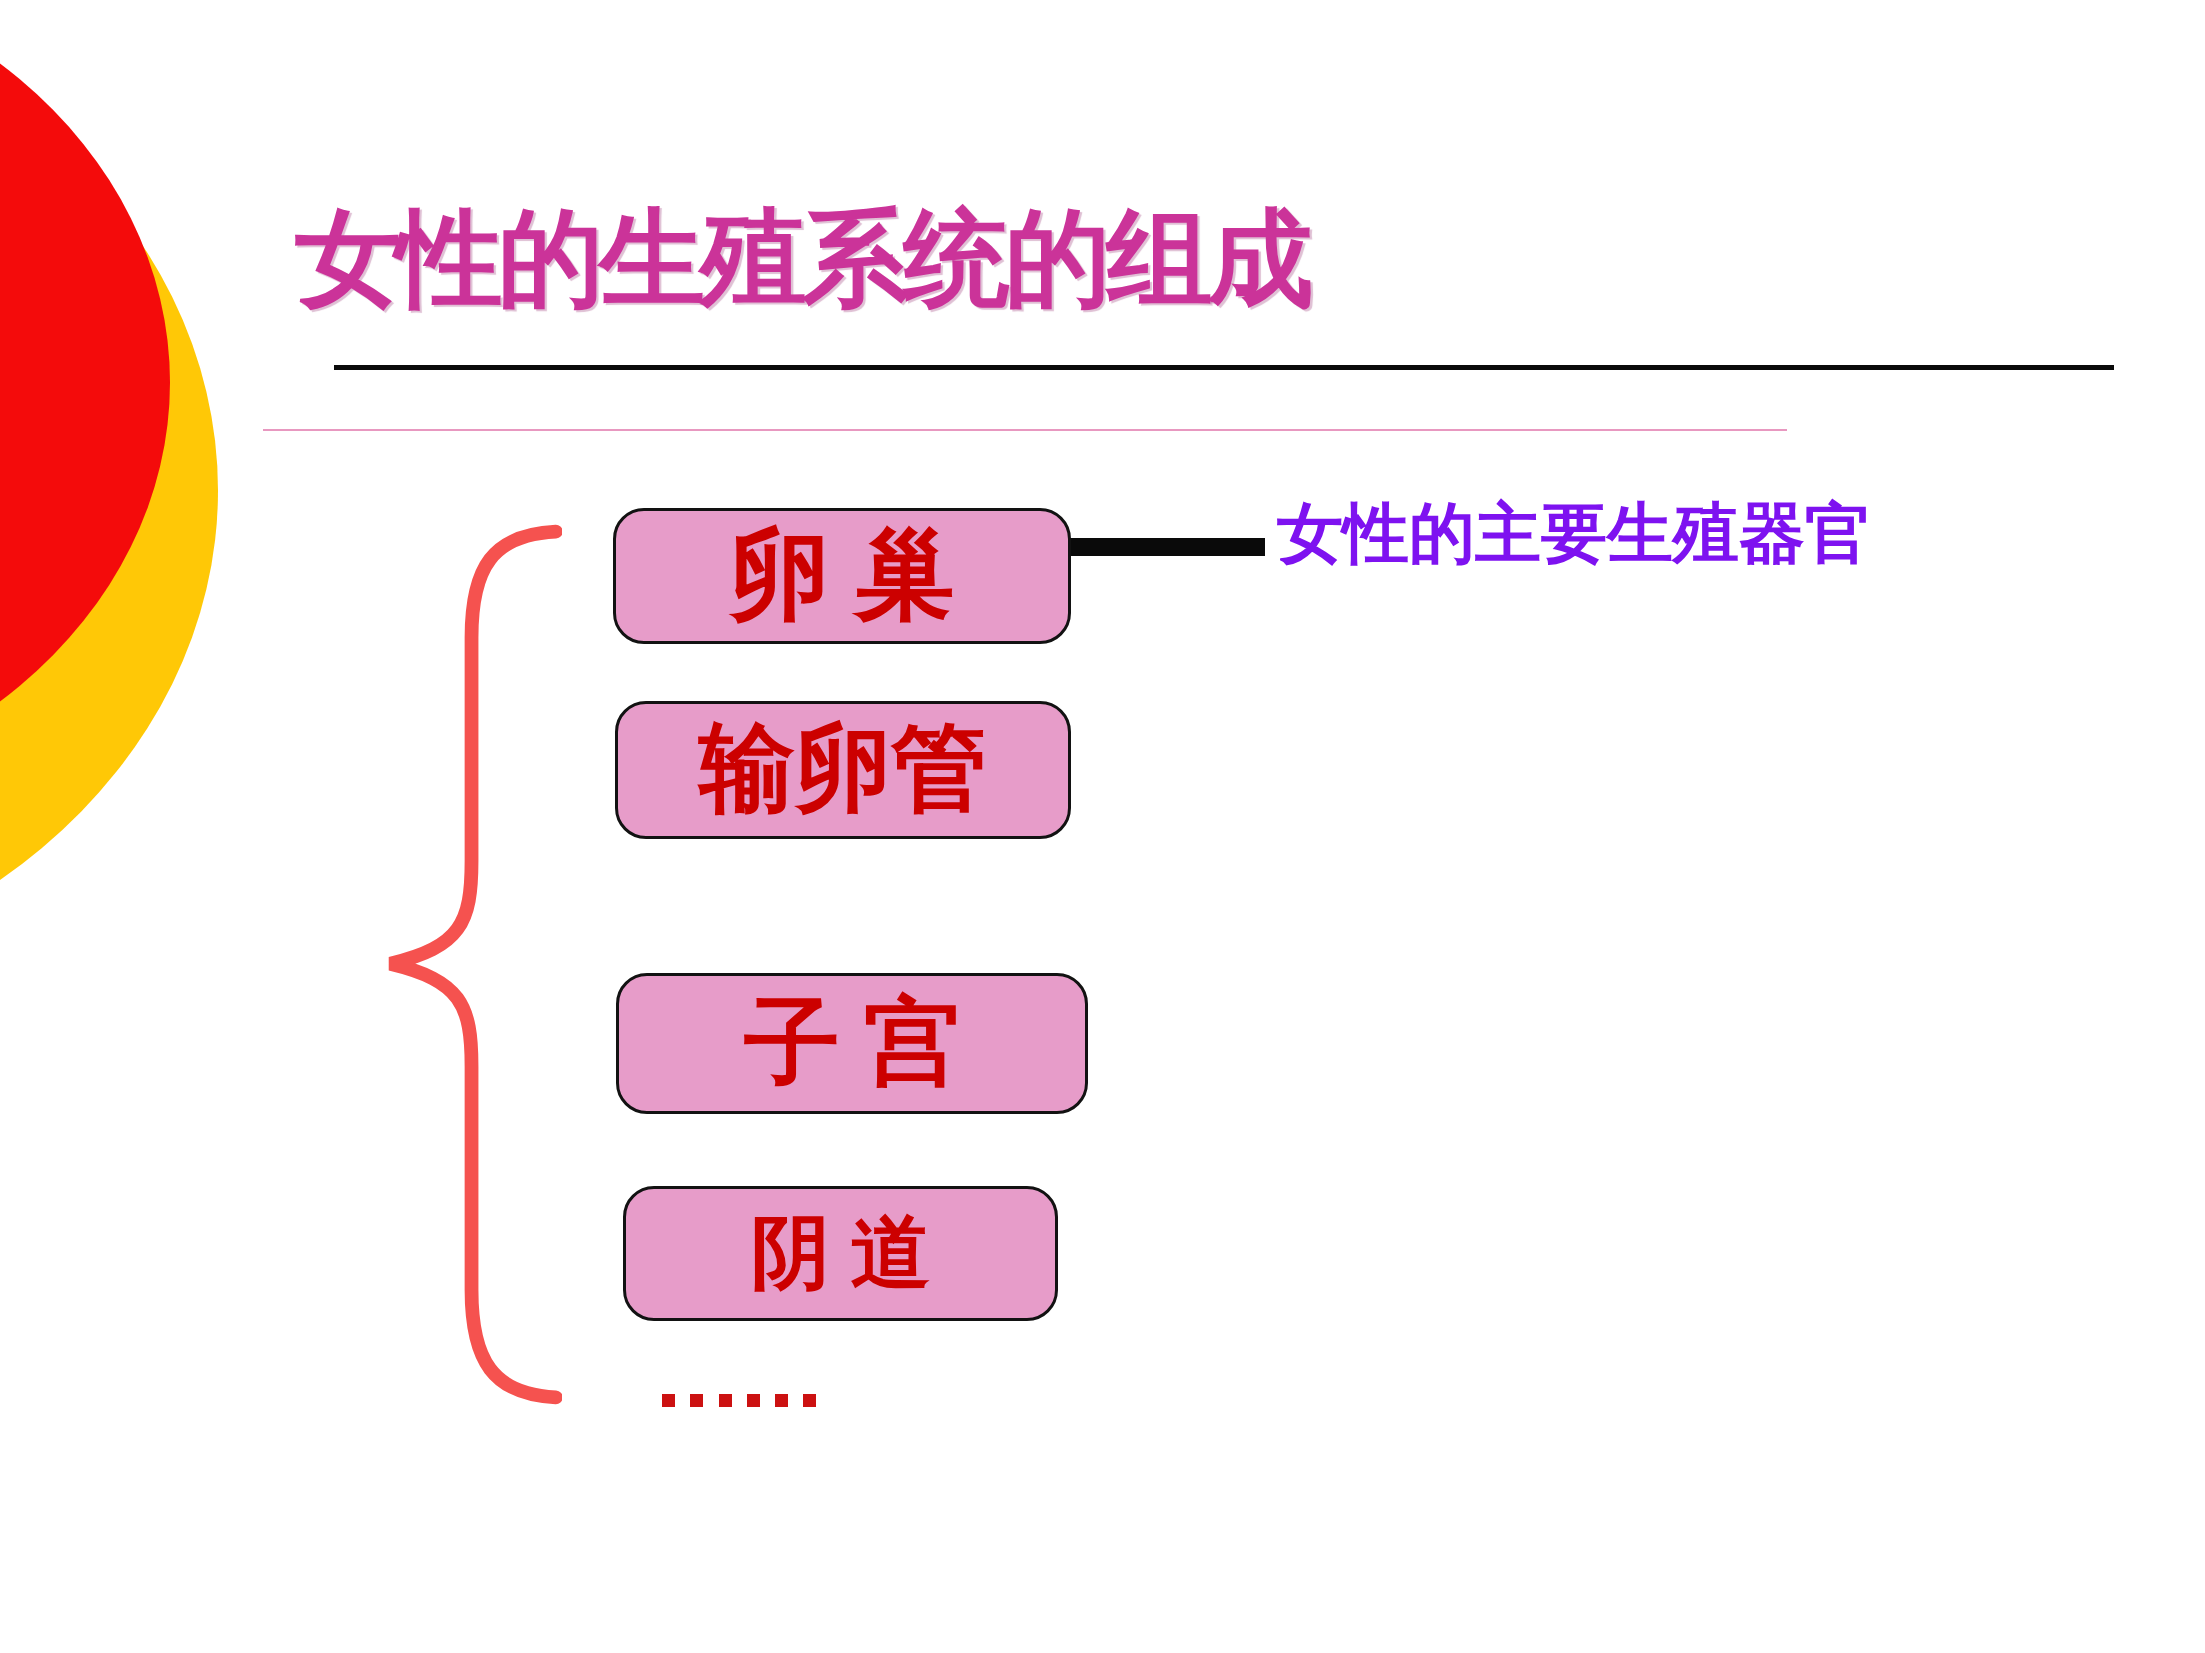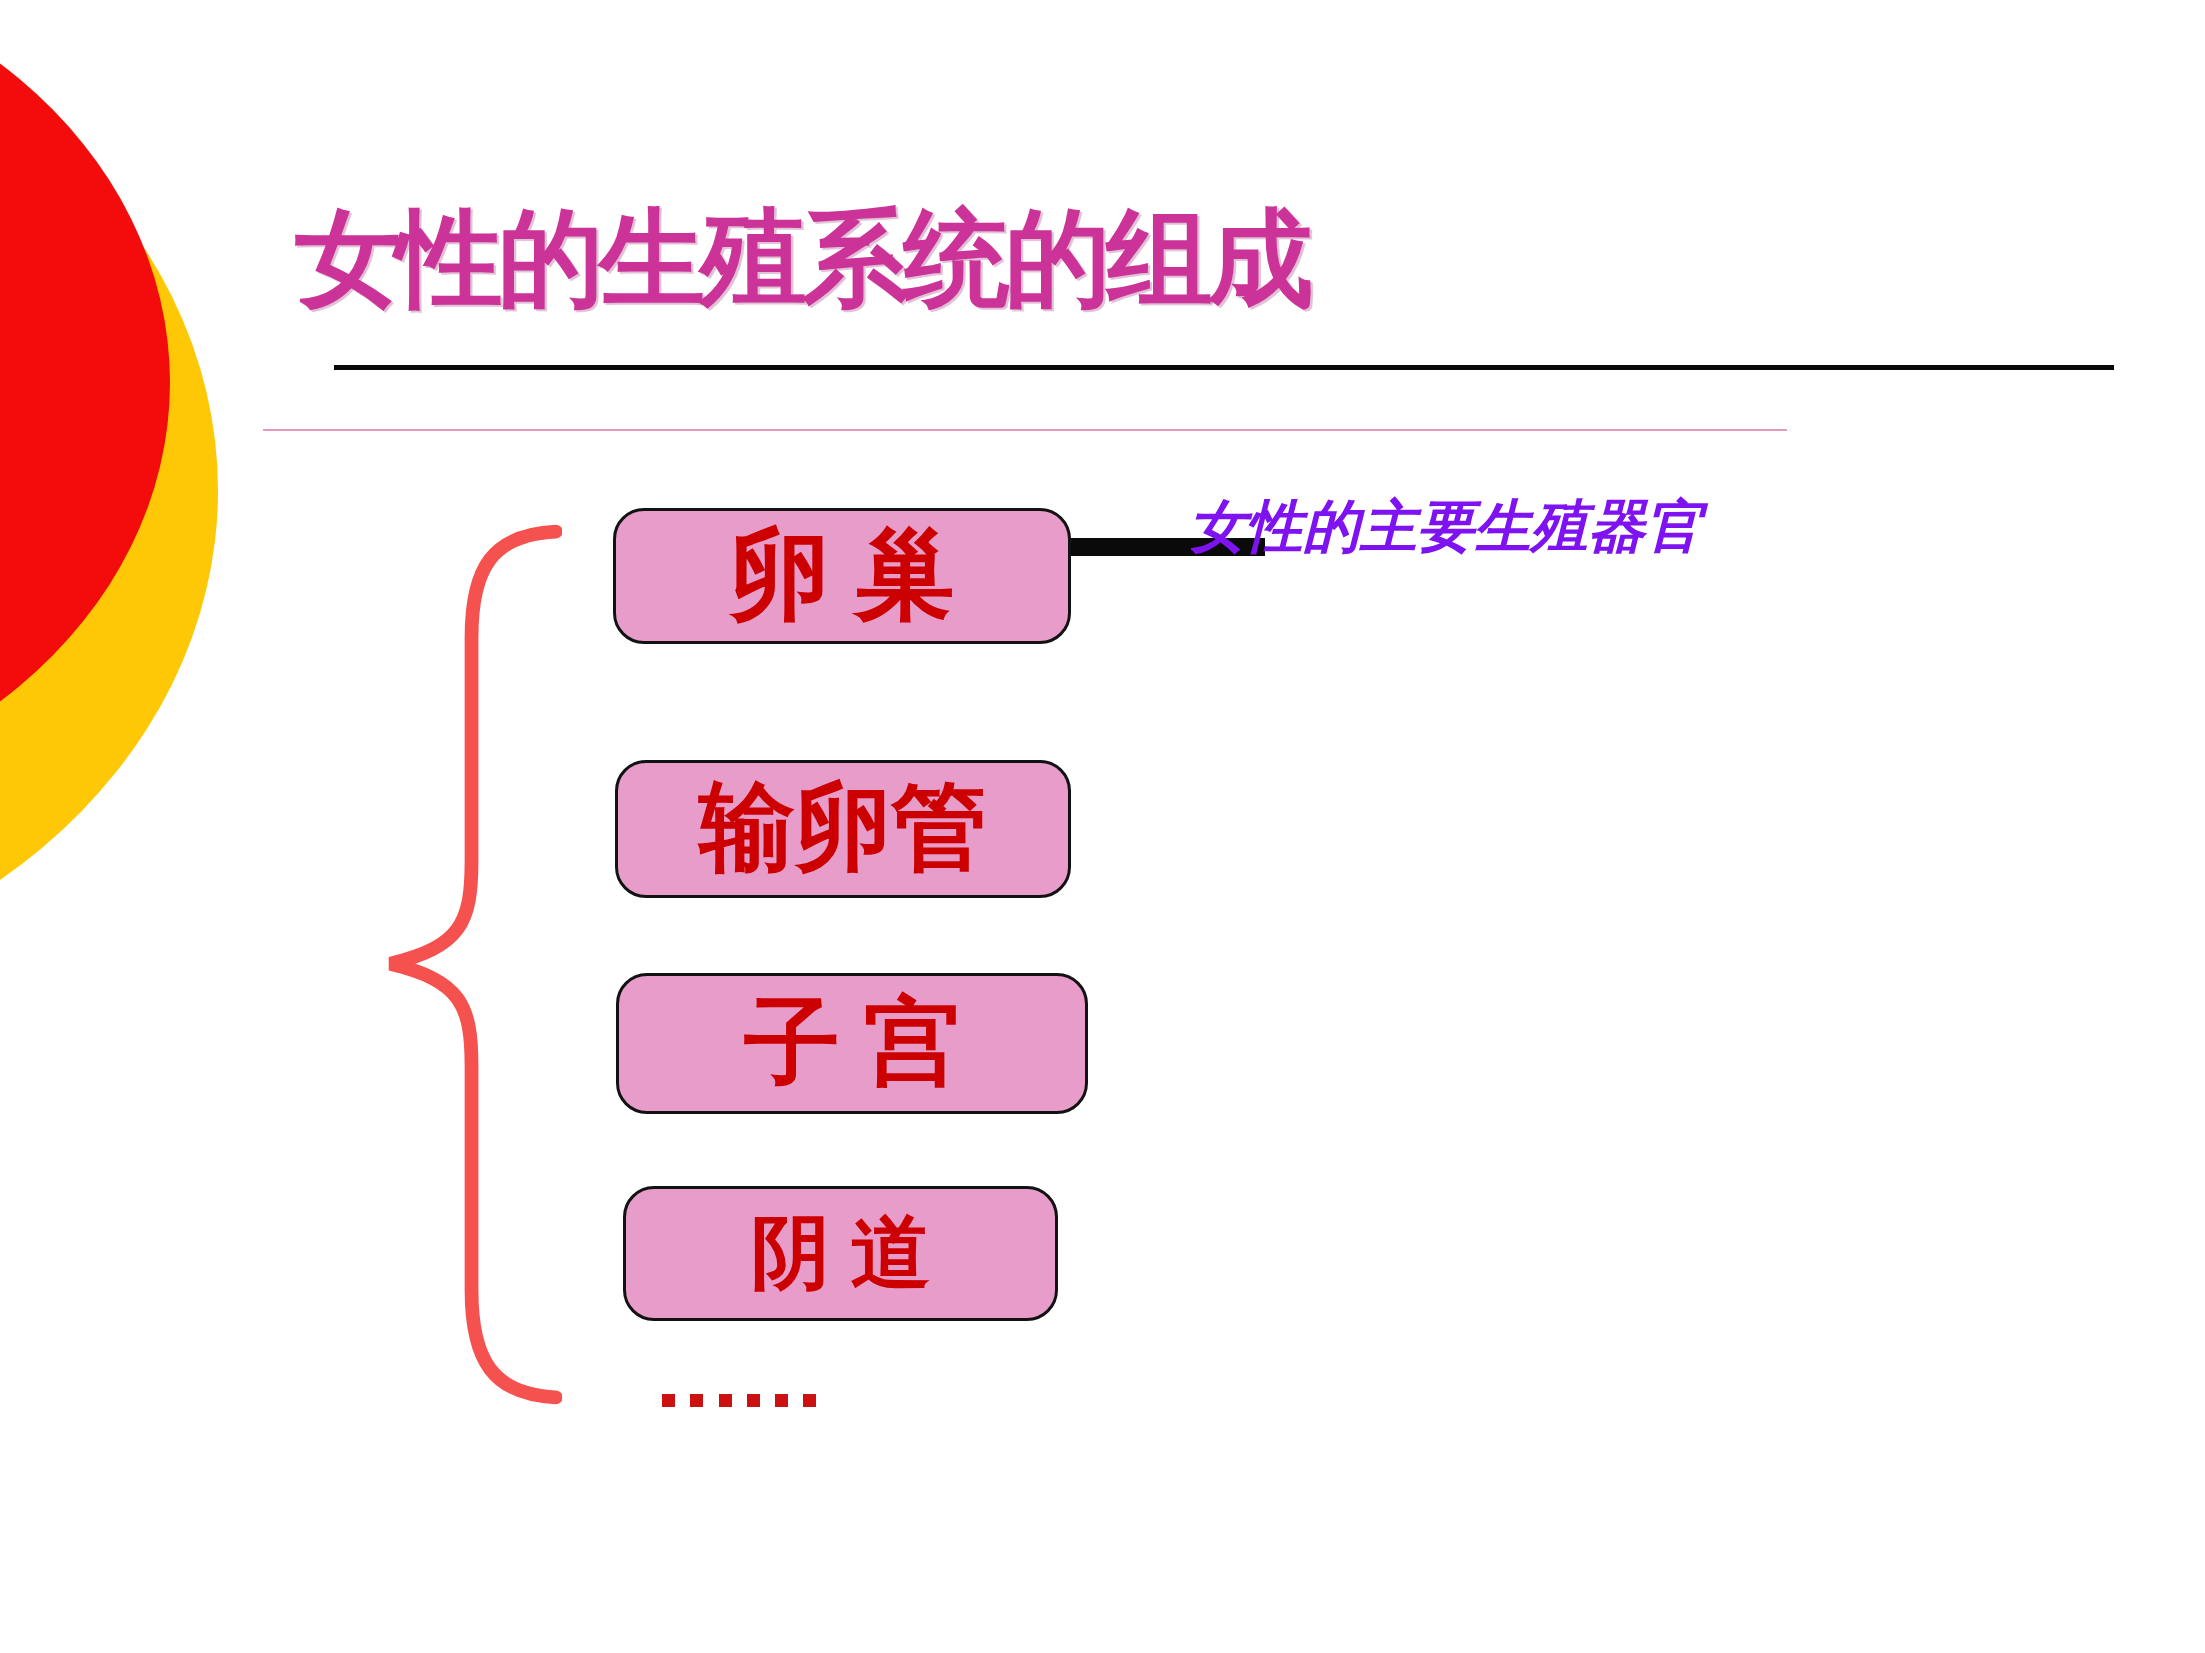--- a/index.html
+++ b/index.html
@@ -43,35 +43,34 @@
     background:var(--box-fill,#E79CC9);
     border:3.1px solid #121212;
     border-radius:31px;
     display:flex;align-items:center;justify-content:center;
     color:var(--box-text,#CC0000);
     font-weight:bold;white-space:pre;
     z-index:6;
     margin-top:16px;
   }
   .node.b1{left:613px;top:492px;width:452px;height:130px;font-size:100px;}
-  .node.b2{left:615px;top:744px;width:450px;height:132px;font-size:96px;}
+  .node.b2{left:615px;top:685px;width:450px;height:132px;font-size:96px;}
   .node.b3{left:616px;top:957px;width:466px;height:135px;font-size:96px;}
   .node.b4{left:623px;top:1170px;width:429px;height:129px;font-size:80px;}
   
   .connector{
     position:absolute;left:1060px;top:538px;width:205px;height:18.4px;
     background:var(--line-black,#0a0a0a);z-index:5;
   }
   
   .annotation{
-    position:absolute;left:1189px;top:489px;
-    font-size:57px;font-weight:bold;white-space:nowrap;
+    position:absolute;left:1277px;top:489px;
+    font-size:66px;font-weight:bold;white-space:nowrap;
     color:var(--annotation-color,#7E12F0);
     z-index:6;
-    font-style:italic;
   }
   
   .ellipsis-row{
     position:absolute;left:662px;top:1394px;
     display:flex;gap:15.3px;z-index:6;
   }
   .ellipsis-row .dot{
     width:13px;height:13px;background:var(--ellipsis-color,#CC1111);display:block;
   }
   .sr-only{

